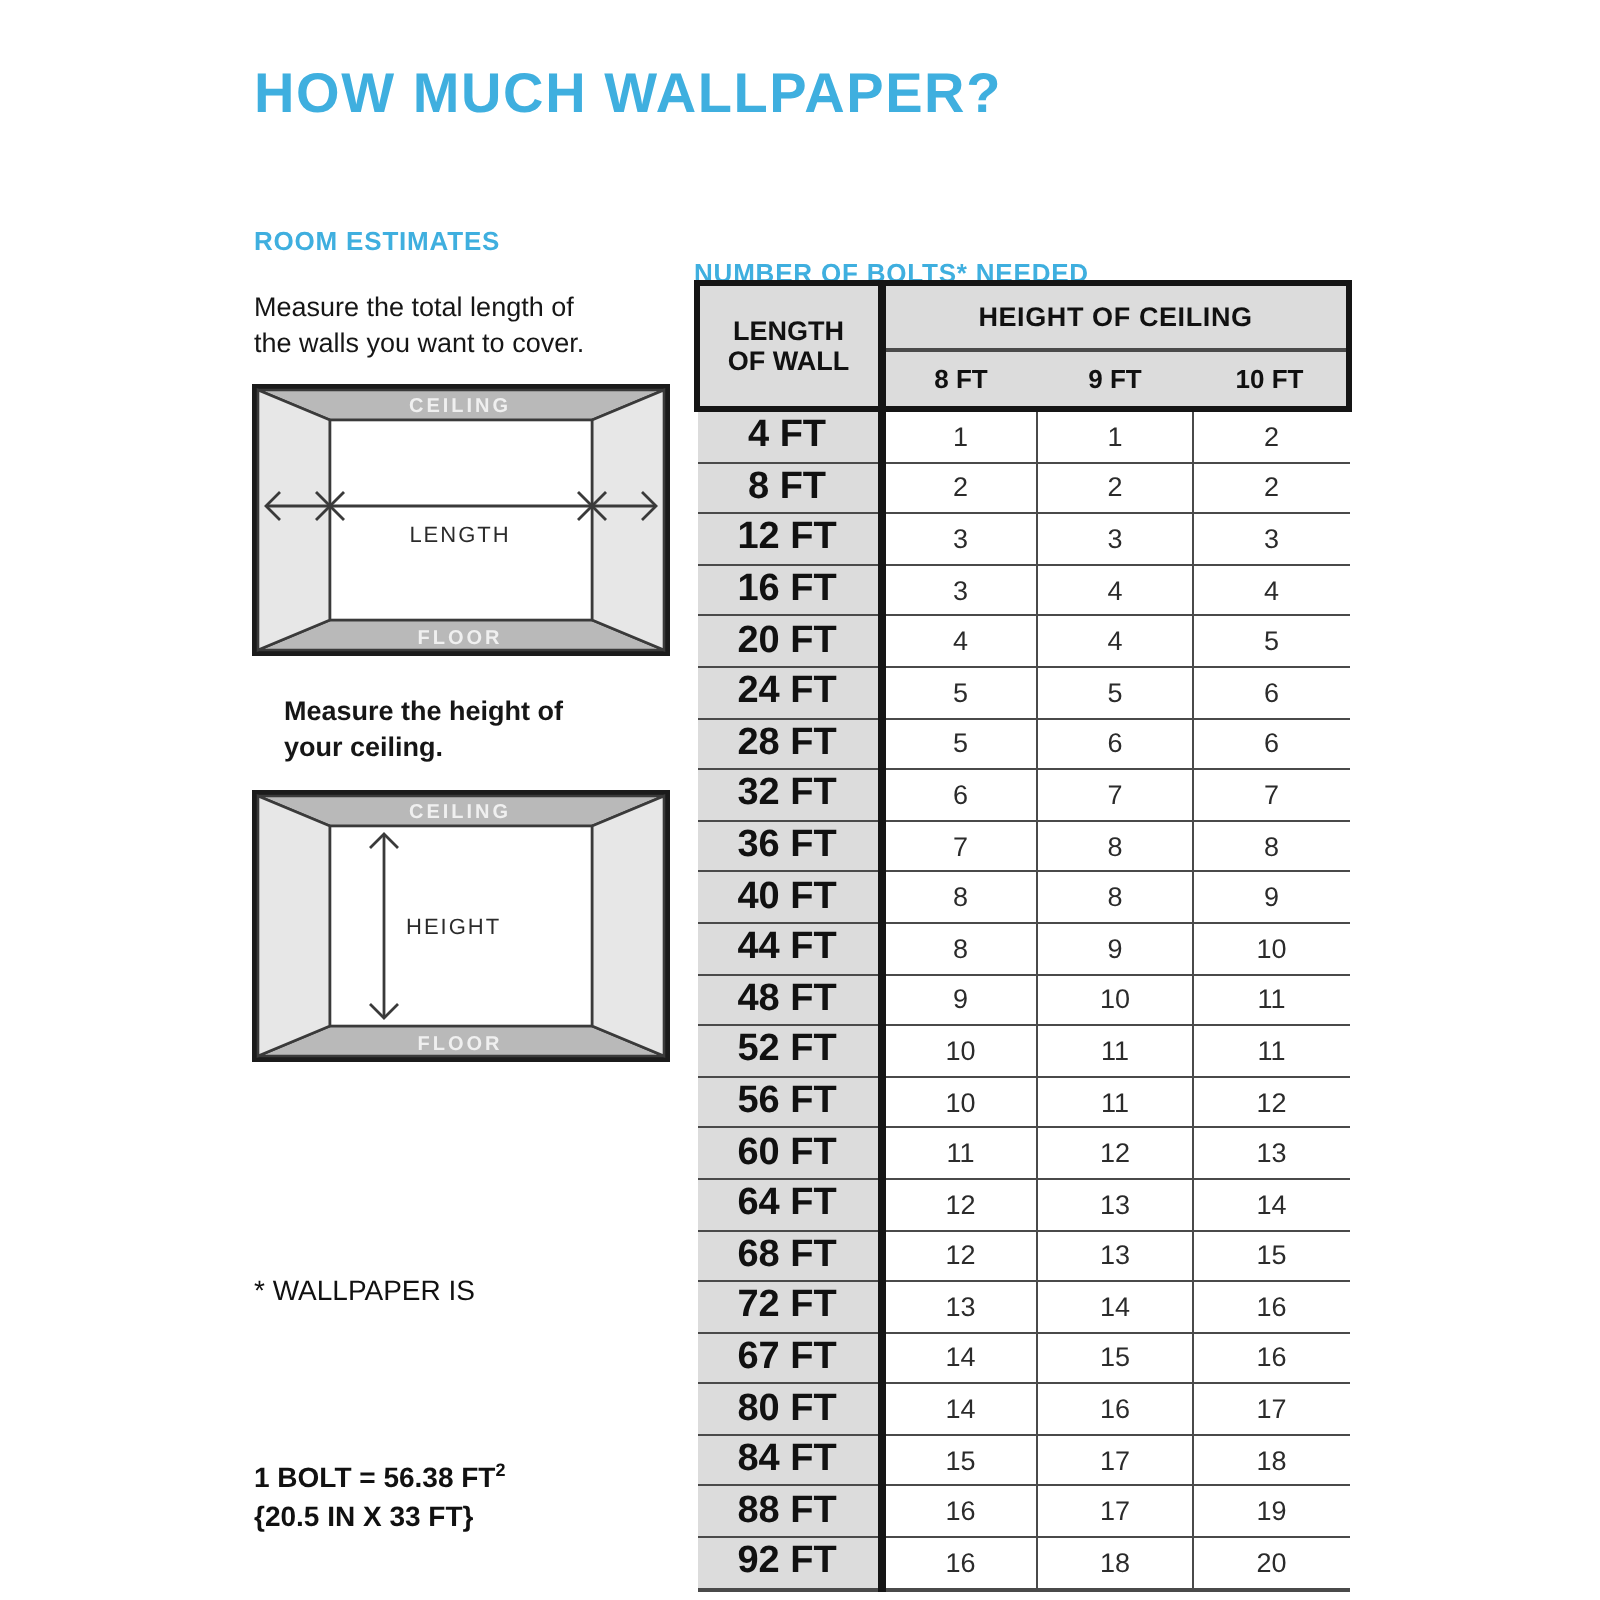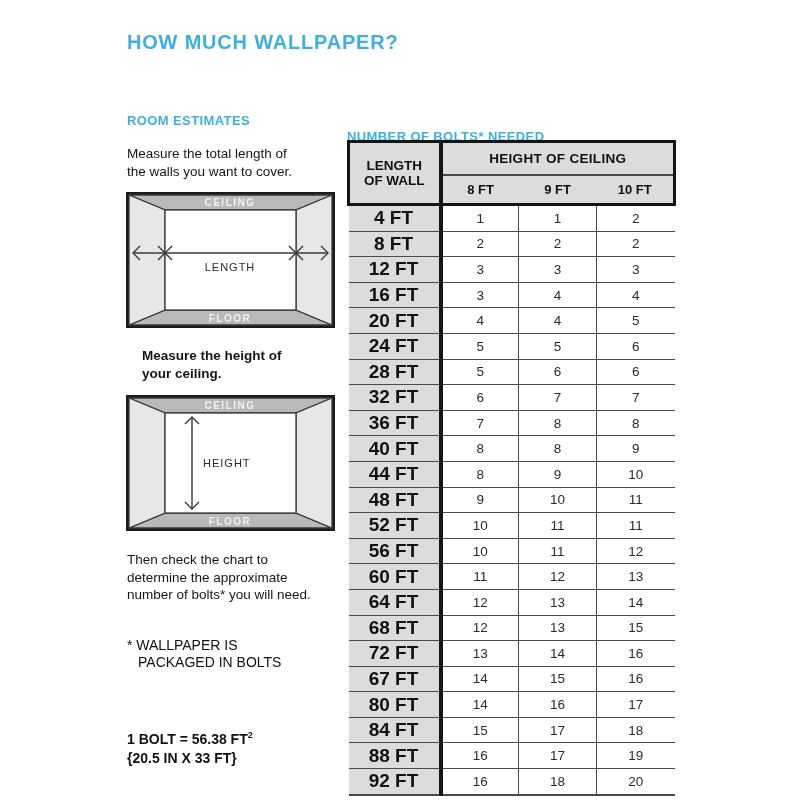--- a/index.html
+++ b/index.html
@@ -2,21 +2,21 @@
 <html><head>
 <meta charset="utf-8">
 <style>
   html,body{margin:0;padding:0;background:#ffffff;}
   #canvas{
     position:relative;width:800px;height:800px;background:#ffffff;overflow:hidden;
     font-family:"Liberation Sans","DejaVu Sans",sans-serif;color:#1a1a1a;
   }
   .abs{position:absolute;}
   #page-title{
-    left:127px;top:31px;font-size:20px;font-weight:bold;color:#3FAFDF;letter-spacing:0.8px;
+    left:127px;top:31px;font-size:28px;font-weight:bold;color:#3FAFDF;letter-spacing:0.8px;
   }
   .section-heading{
     font-size:13px;font-weight:bold;color:#3FAFDF;letter-spacing:0.4px;
   }
   #room-estimates-heading{left:127px;top:113px;}
   .step-text{
     font-size:13.5px;line-height:17.5px;color:#161616;white-space:pre-line;
   }
   #step1-text{left:127px;top:145px;}
   #step2-text{left:142px;top:347px;font-weight:bold;}
@@ -116,27 +116,23 @@
         <line x1="66" y1="22" x2="66" y2="114"></line>
         <polyline points="59,29 66,22 73,29"></polyline>
         <polyline points="59,107 66,114 73,107"></polyline>
       </g>
       <text class="diag-band-label" x="104" y="14" text-anchor="middle">CEILING</text>
       <text class="diag-band-label" x="104" y="130" text-anchor="middle">FLOOR</text>
       <text class="diag-dim-label" x="77" y="72" text-anchor="start">HEIGHT</text>
     </svg>
   </div>
 
-  <div id="step3-text" class="abs step-text">Then check the chart to
-determine the approximate
-number of bolts* you will need.</div>
 
   <div id="footnote" class="abs">
     <div>* WALLPAPER IS</div>
-    <div class="indent">PACKAGED IN BOLTS</div>
   </div>
 
   <div id="bolt-info" class="abs">
     <div><span>1 BOLT = 56.38 FT</span><sup>2</sup></div>
     <div>{20.5 IN X 33 FT}</div>
   </div>
 
   <div id="table-caption" class="abs section-heading">NUMBER OF BOLTS* NEEDED</div>
 
   <table id="bolt-table">

